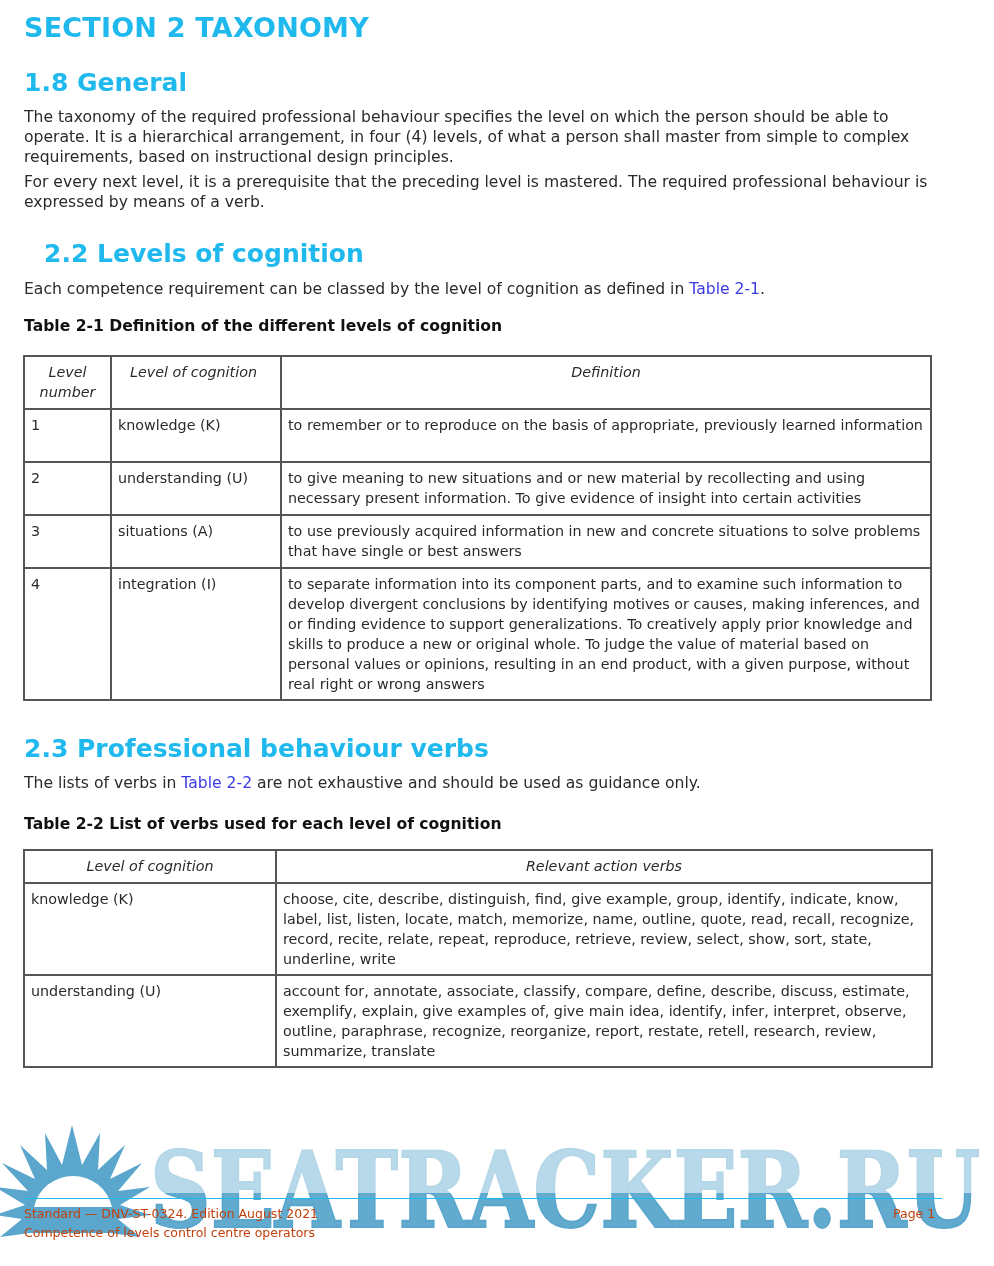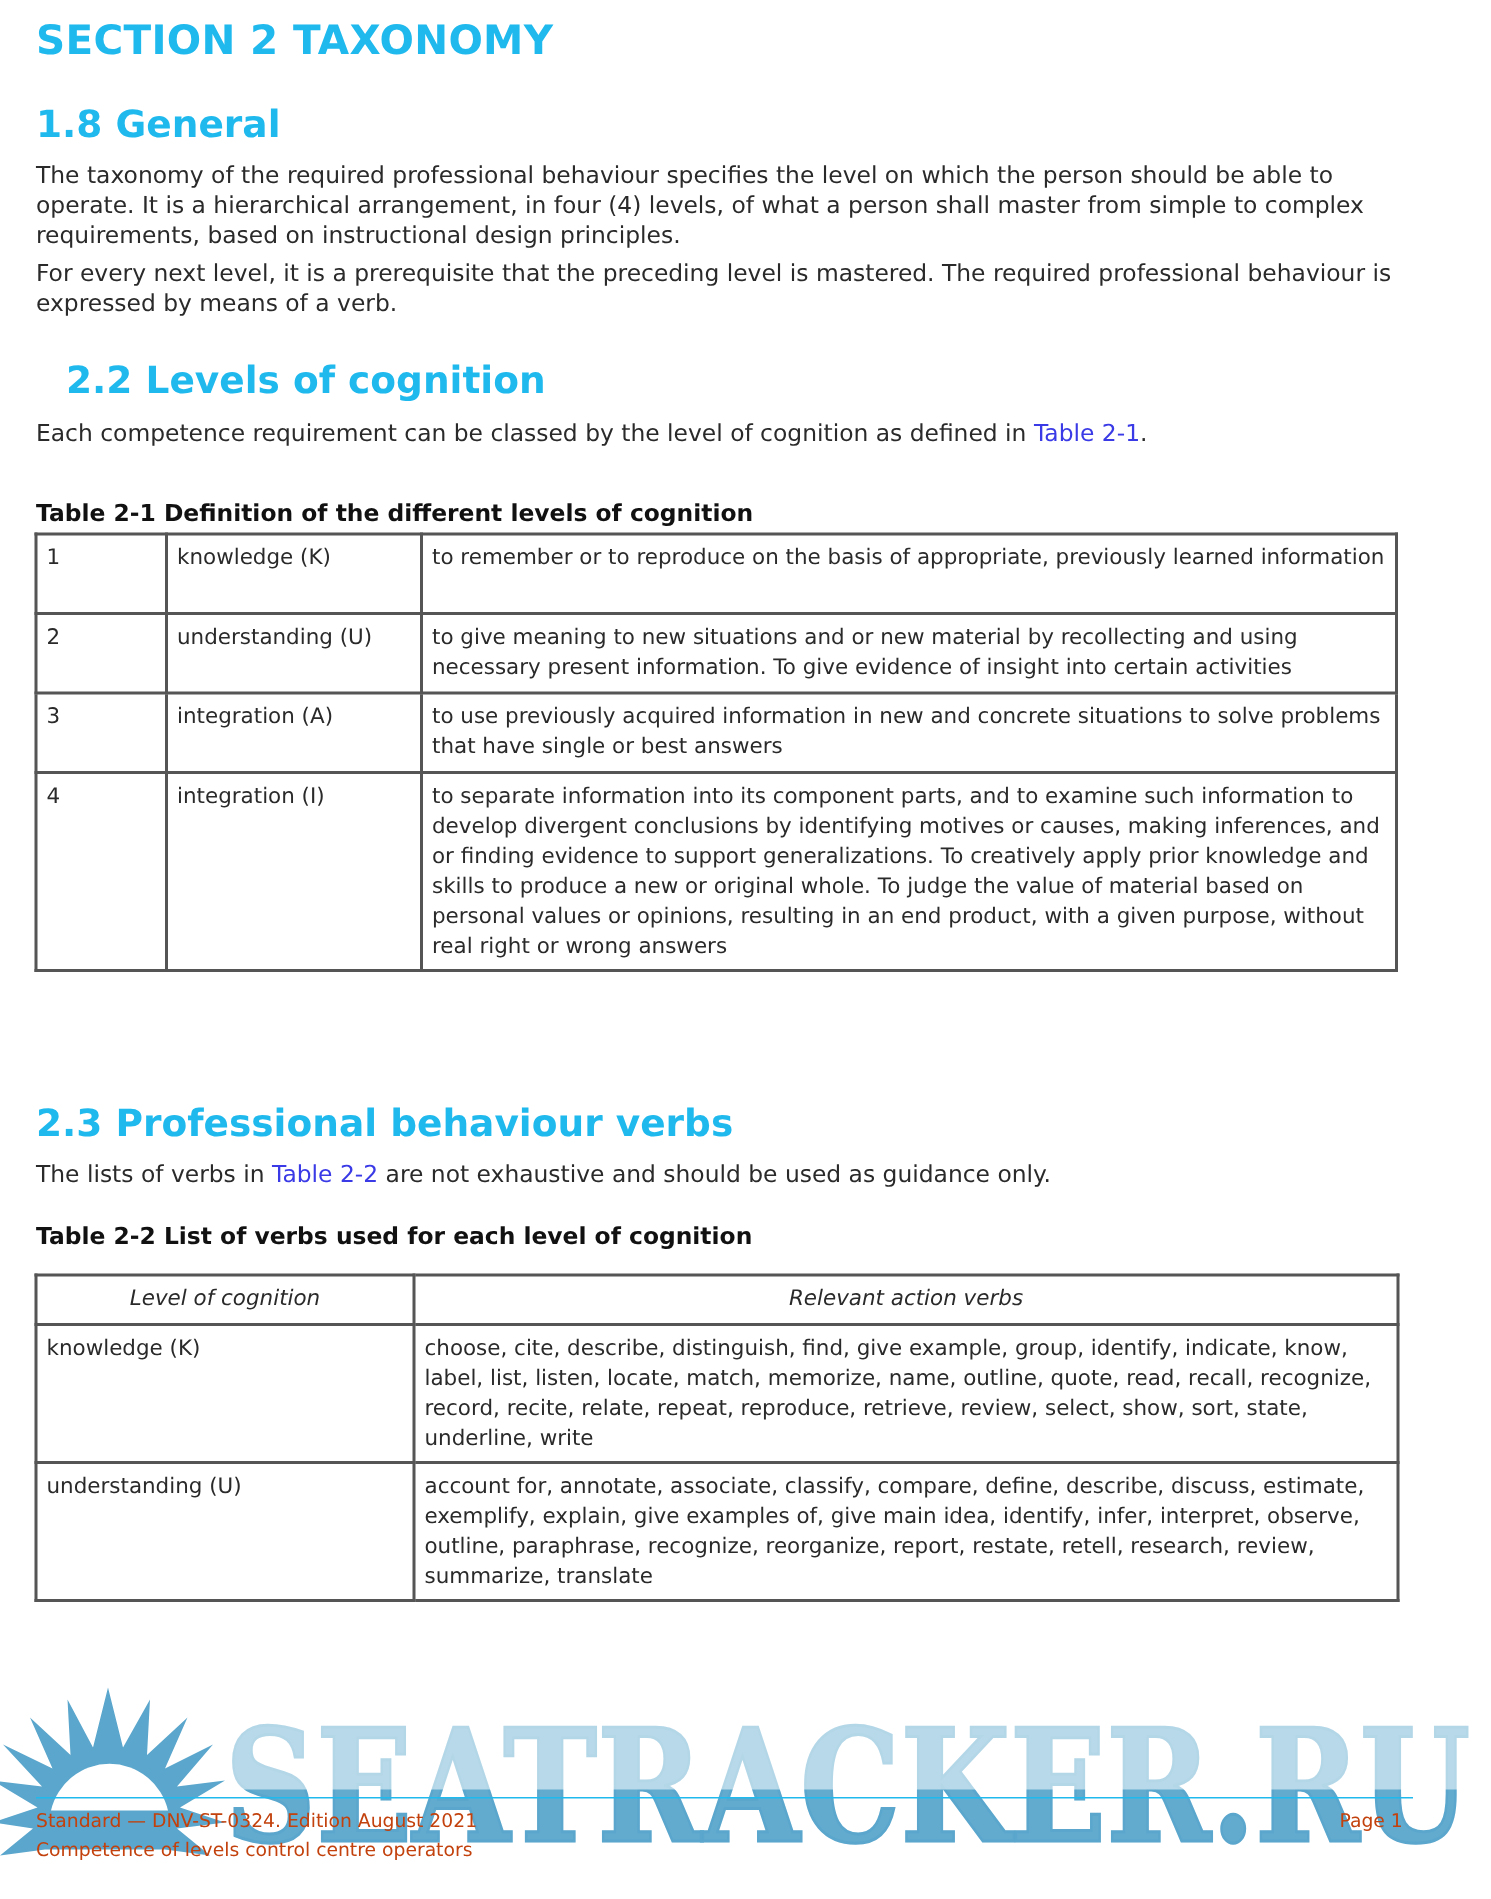--- a/index.html
+++ b/index.html
@@ -23,42 +23,47 @@
 <body>
 
 <h1 class="section">SECTION 2 TAXONOMY</h1>
 
 <h2 class="sub" style="top:68px;">1.8 General</h2>
 <p class="body" style="top:107px;">The taxonomy of the required professional behaviour specifies the level on which the person should be able to operate. It is a hierarchical arrangement, in four (4) levels, of what a person shall master from simple to complex requirements, based on instructional design principles.</p>
 <p class="body" style="top:172px;">For every next level, it is a prerequisite that the preceding level is mastered. The required professional behaviour is expressed by means of a verb.</p>
 
 <h2 class="sub" style="top:239px;margin-left:20px;">2.2 Levels of cognition</h2>
 <p class="body" style="top:279px;"><span>Each competence requirement can be classed by the level of cognition as defined in </span><span class="link">Table 2-1</span><span>.</span></p>
-<p class="tcap" style="top:333px;text-align:center;">Table 2-1 Definition of the different levels of cognition</p>
+<p class="tcap" style="top:317px;text-align:center;">Table 2-1 Definition of the different levels of cognition</p>
 
 <table style="top:355px; width:909px;">
   <colgroup>
       <col style="width:87px">
       <col style="width:170px">
       <col>
     </colgroup>
   <tbody>
+      <tr style="height:53px;">
+    <th class="center">Level number</th>
+    <th style="padding-left:18px;">Level of cognition</th>
+    <th class="center">Definition</th>
+  </tr>
   <tr style="height:53px;">
     <td>1</td>
     <td>knowledge (K)</td>
     <td>to remember or to reproduce on the basis of appropriate, previously learned information</td>
   </tr>
   <tr style="height:53px;">
     <td>2</td>
     <td>understanding (U)</td>
     <td>to give meaning to new situations and or new material by recollecting and using necessary present information. To give evidence of insight into certain activities</td>
   </tr>
   <tr style="height:53px;">
     <td>3</td>
-    <td>integration (A)</td>
+    <td>situations (A)</td>
     <td>to use previously acquired information in new and concrete situations to solve problems that have single or best answers</td>
   </tr>
   <tr style="height:132px;">
     <td>4</td>
     <td>integration (I)</td>
     <td>to separate information into its component parts, and to examine such information to develop divergent conclusions by identifying motives or causes, making inferences, and or finding evidence to support generalizations. To creatively apply prior knowledge and skills to produce a new or original whole. To judge the value of material based on personal values or opinions, resulting in an end product, with a given purpose, without real right or wrong answers</td>
   </tr>
 </tbody>
   </table>
 

